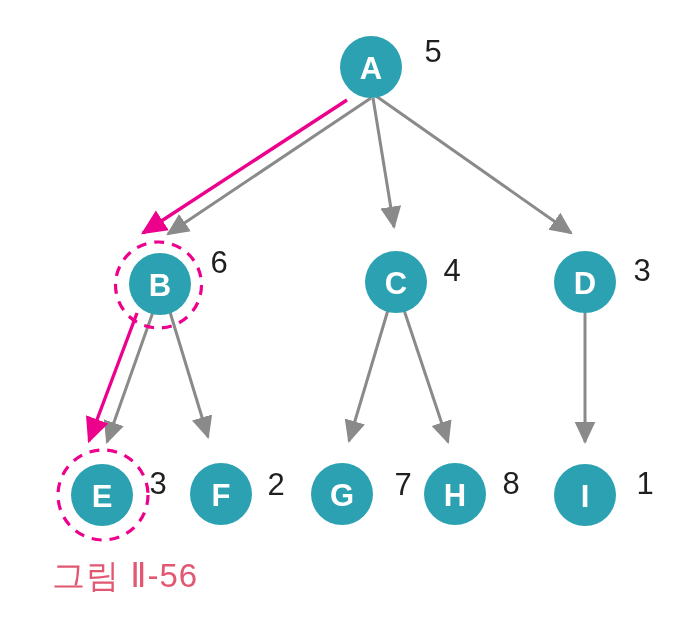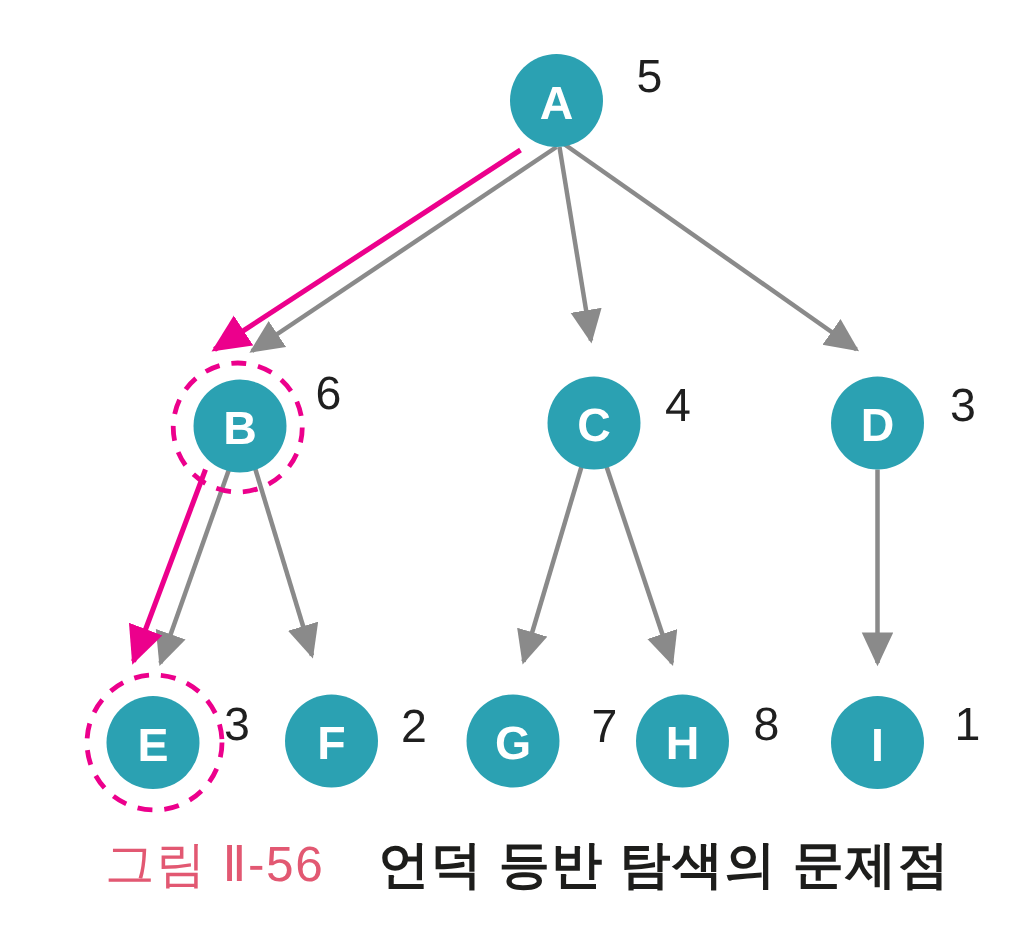--- a/index.html
+++ b/index.html
@@ -43,25 +43,24 @@
     position: absolute;
     transform: translate(-50%, -50%);
     color: #1f1f1f;
     font-size: 31px;
     font-weight: 500;
     line-height: 1;
     white-space: nowrap;
   }
   .caption {
     position: absolute;
-    left: 70px;
+    left: 52px;
     top: 554px;
     display: flex;
-    align-items: flex-start;
-    gap: 36px;
+    align-items: center;
     white-space: nowrap;
   }
   .caption-label {
     color: #e25872;
     font-size: 33px;
     font-weight: 500;
     letter-spacing: 1px;
   }
   .caption-title {
     color: #1d1d1b;
@@ -134,16 +133,15 @@
   <div class="node-value" style="left:452px;top:270px">4</div>
   <div class="node-value" style="left:642px;top:270px">3</div>
   <div class="node-value" style="left:158px;top:483px">3</div>
   <div class="node-value" style="left:276px;top:484px">2</div>
   <div class="node-value" style="left:403px;top:484px">7</div>
   <div class="node-value" style="left:511px;top:483px">8</div>
   <div class="node-value" style="left:645px;top:483px">1</div>
 
   <div class="caption">
     <span class="caption-label">그림 Ⅱ-56</span>
-    <span class="caption-title">언덕 등반 탐색의 문제점</span>
   </div>
 
 </div>
 
 </body></html>

